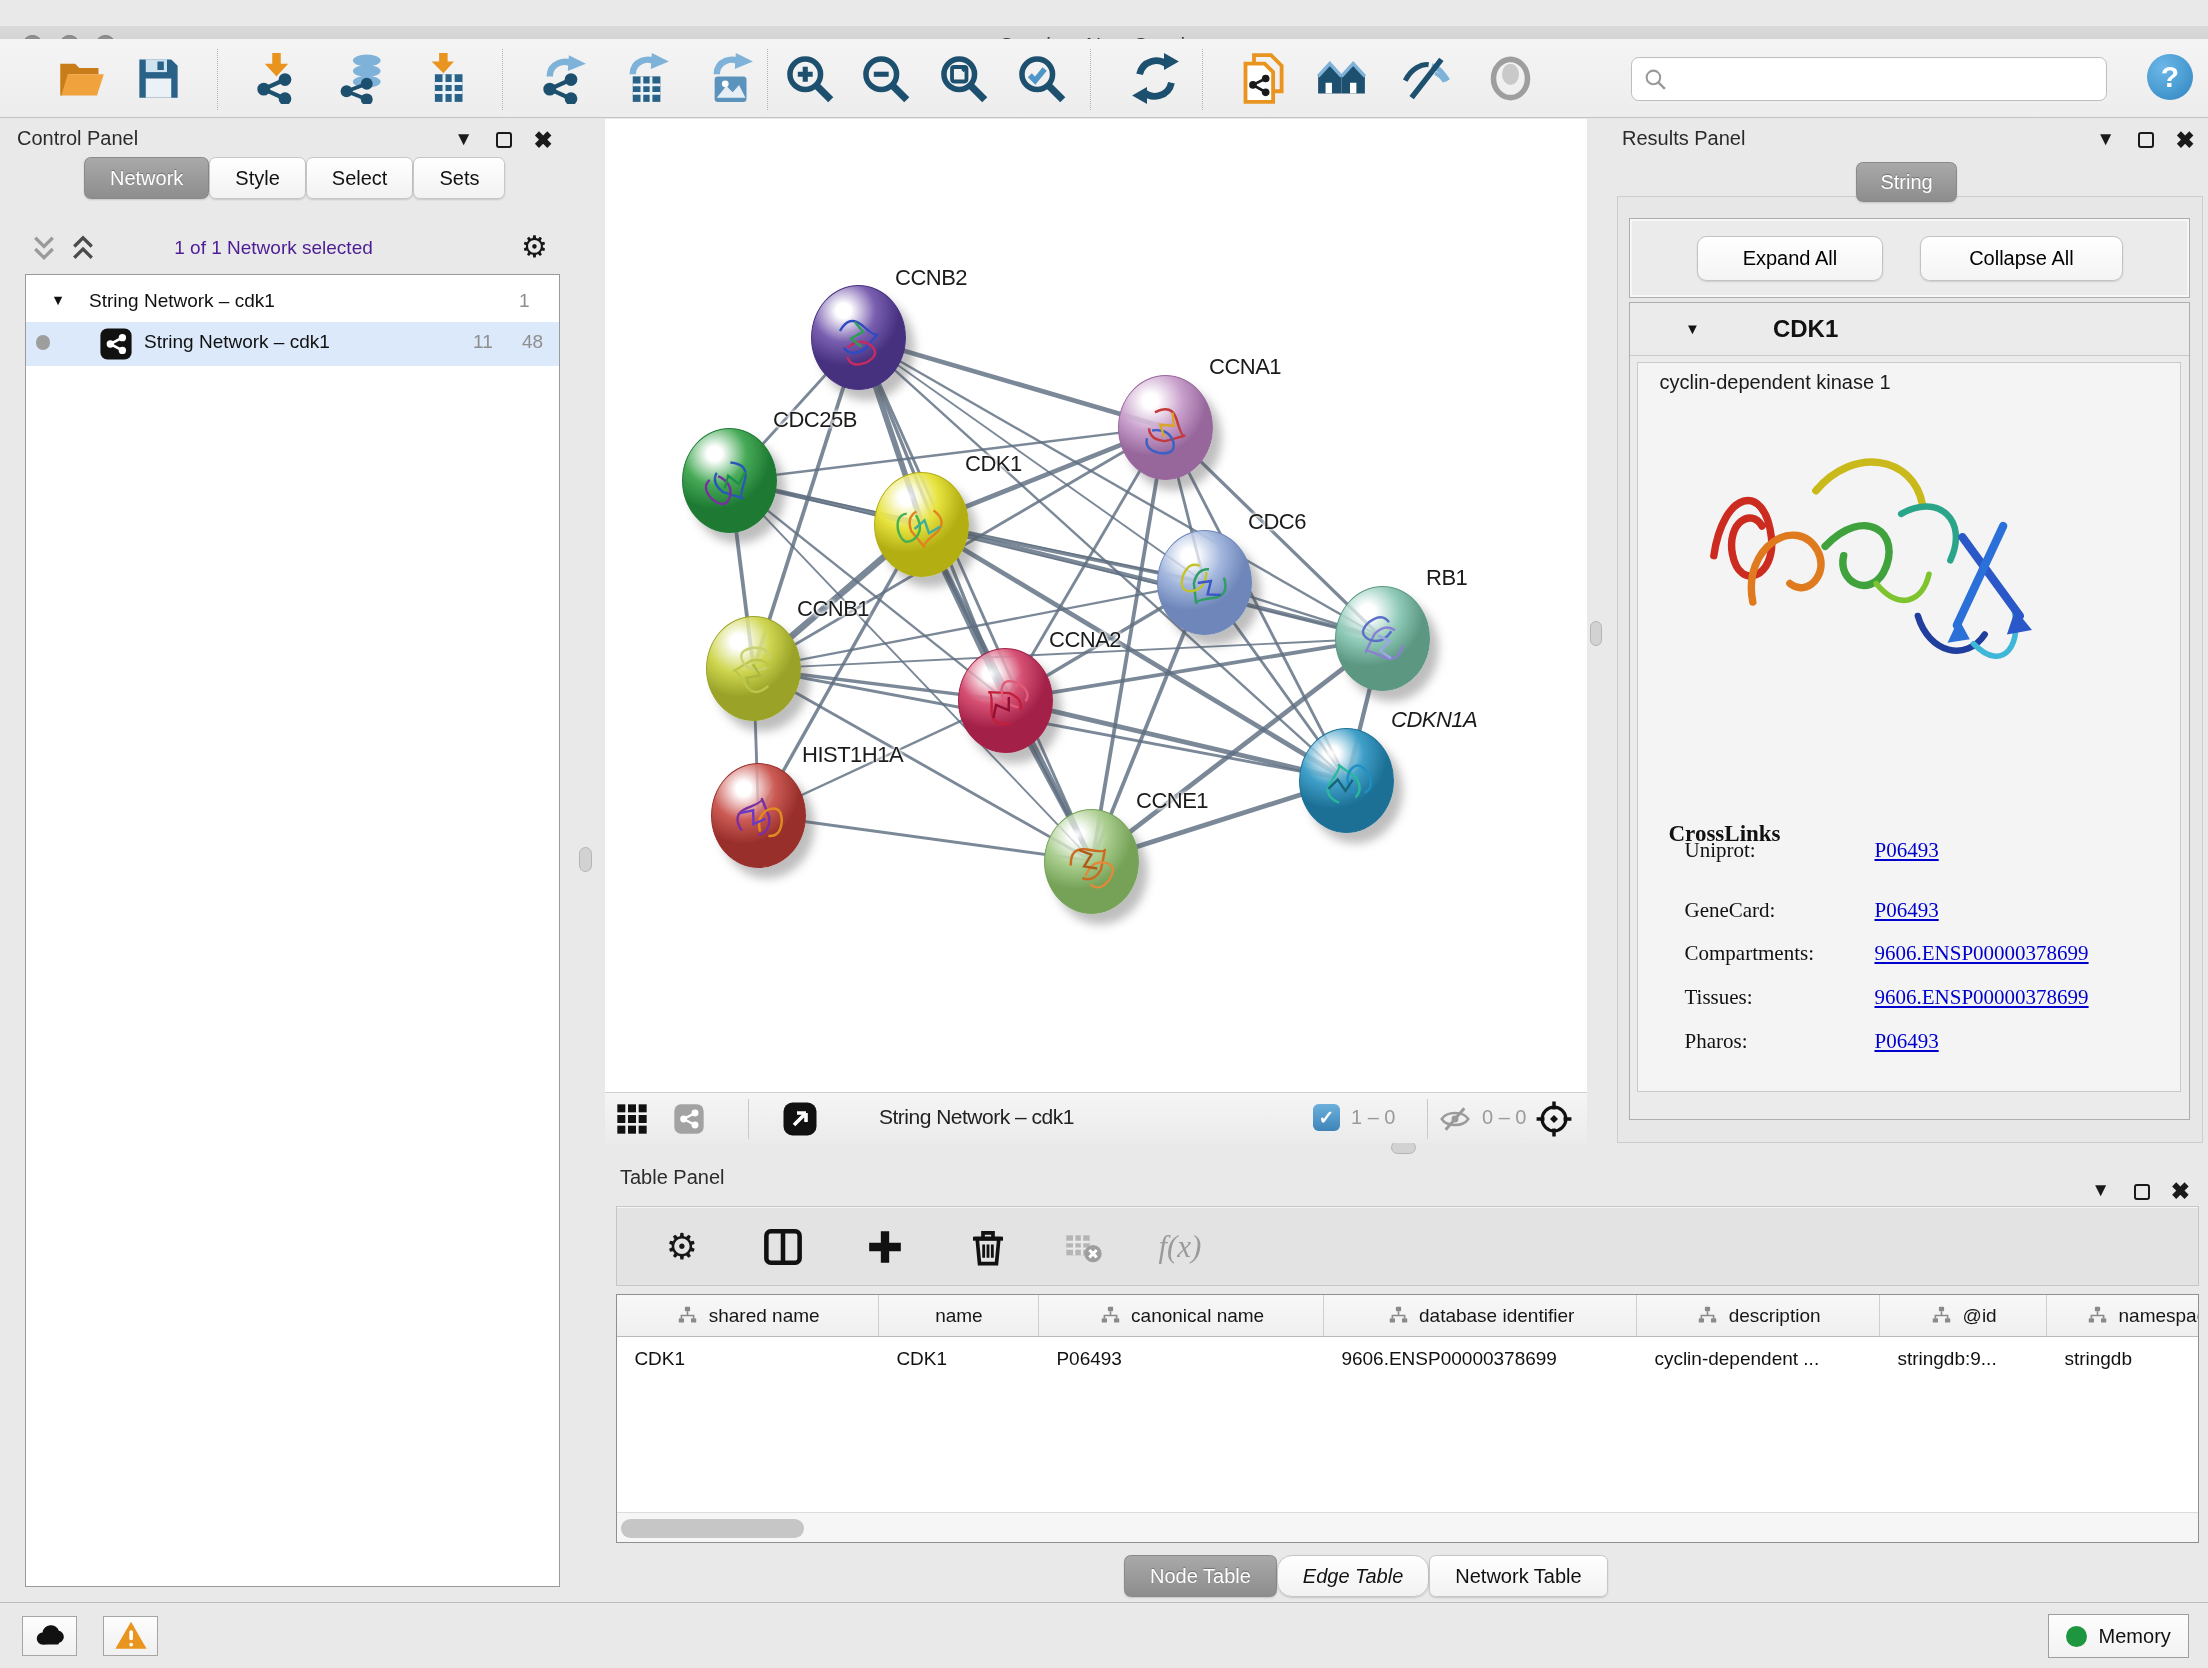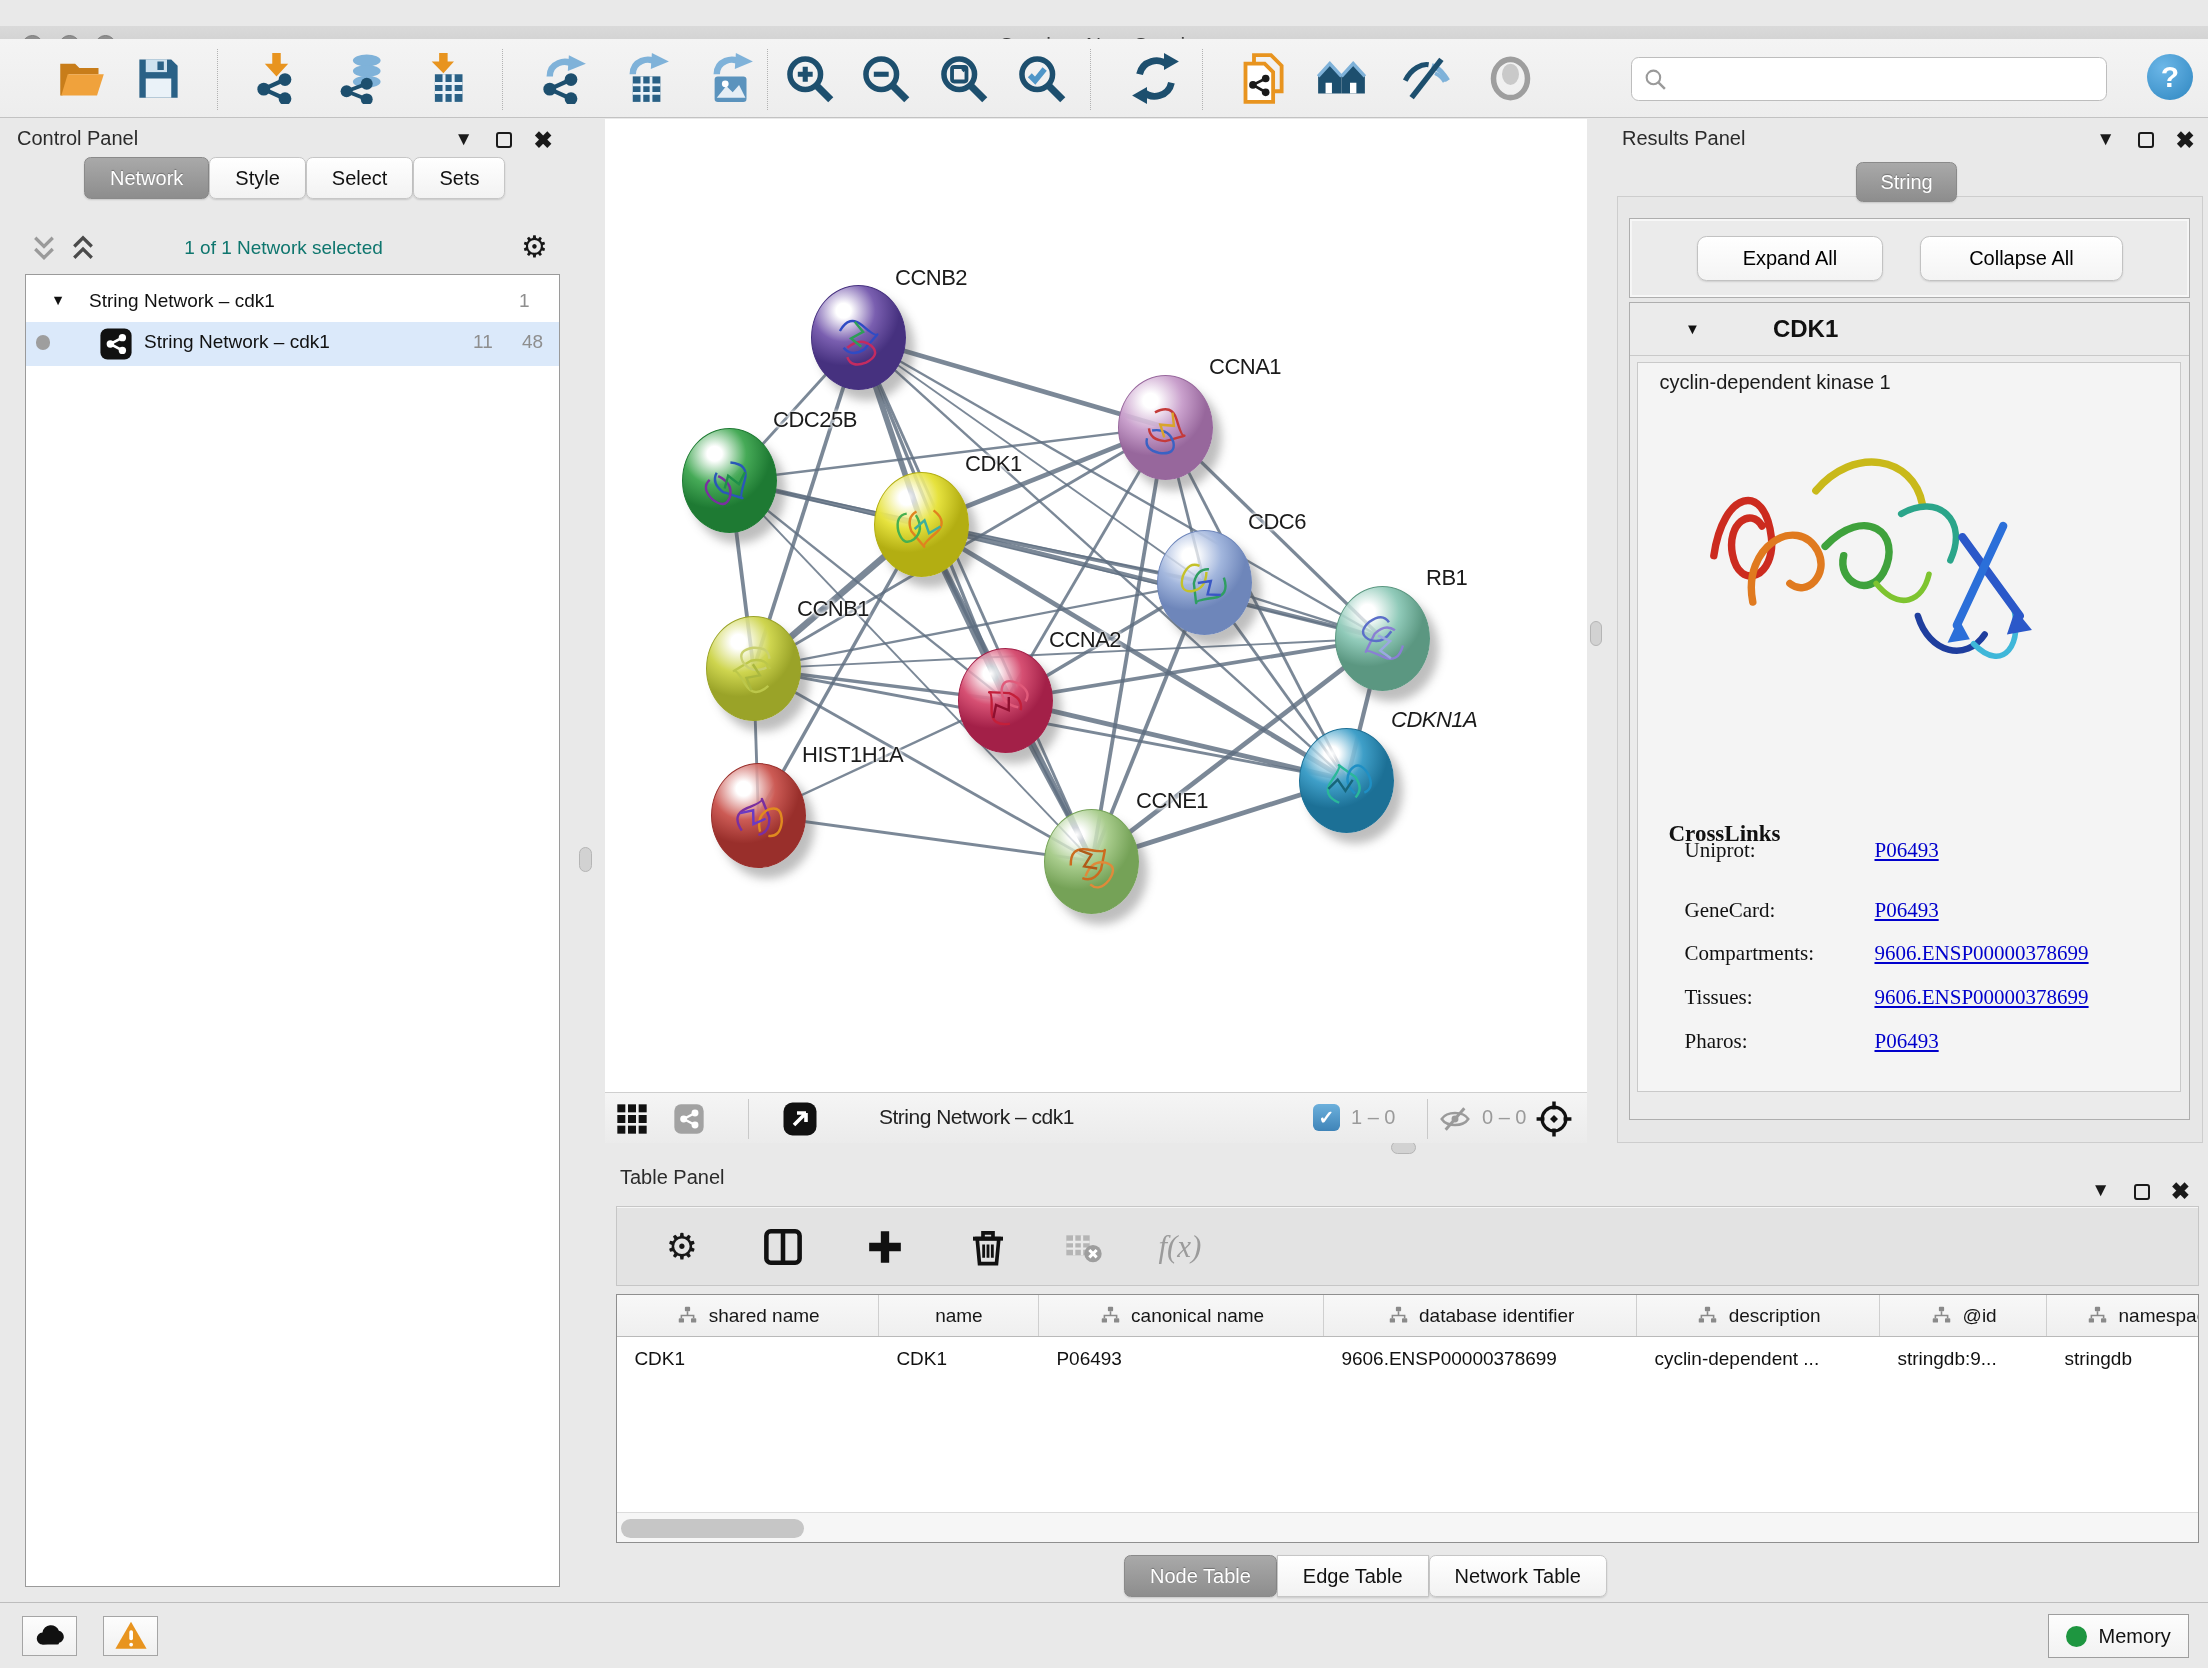--- a/index.html
+++ b/index.html
@@ -41,21 +41,21 @@
     border-radius:6.7px; color:#111; box-shadow:0 1px 1.9px rgba(0,0,0,.15); }
   .tab.active { background:linear-gradient(#a9a9a9,#8d8d8d); color:#fff; border-color:#8a8a8a;
     text-shadow:0 -1px 1px rgba(0,0,0,.3); }
 
   
   .control-panel { position:absolute; left:0; top:119px; width:566px; height:1483px; background:#e9e9e9; }
   .cp-title { position:absolute; left:17px; top:7.6px; }
   .cp-tabs { position:absolute; left:84px; top:38px; display:flex; }
   .cp-gearrow { position:absolute; left:0; top:107px; width:566px; height:46px; }
   .chevrons { position:absolute; top:7.6px; width:30px; height:30px; }
-  .cp-status { position:absolute; left:84px; top:11.4px; width:399px; text-align:center; font-size:19px; color:#0f766e; }
+  .cp-status { position:absolute; left:74px; top:11.4px; width:399px; text-align:center; font-size:19px; color:#4c1d95; }
   .gear-glyph { font-size:30px; color:#171717; line-height:1; }
   .tree-box { position:absolute; left:25px; top:155px; width:535px; height:1313px; background:#fff; border:1px solid #9a9a9a; }
   .tree-row1 { position:absolute; left:0; top:6.7px; width:100%; height:40px; }
   .tree-row2 { position:absolute; left:0; top:47px; width:100%; height:44px; background:#dbe9fa; }
   .tree-label { font-size:19px; color:#111; position:absolute; top:8.6px; }
   .tree-num { font-size:19px; color:#8e8e8e; position:absolute; top:8.6px; }
   .stringapp-ic { position:absolute; left:73px; top:4.8px; width:34px; height:34px; }
 
   
   .vstrip { position:absolute; background:#e9e9e9; }
@@ -756,21 +756,21 @@
           <div class="td" style="width: 243px;">cyclin-dependent ...</div>
           <div class="td" style="width: 167px;">stringdb:9...</div>
           <div class="td" style="width: 209px;">stringdb</div>
         </div>
       <div class="tbl-scroll">
         <div class="tbl-thumb"></div>
       </div>
     </div>
     <div class="tp-tabs" id="tp-tabs">
         <div class="tab active" style="border-radius: 6.7px;">Node Table</div>
-        <div class="tab" style="border-radius: 0;">Edge Table</div>
+        <div class="tab" style="border-radius: 15px; font-style: italic;">Edge Table</div>
         <div class="tab" style="border-radius: 6.7px;">Network Table</div>
       </div>
   </div>
 
   <div class="statusbar">
     <div class="sb-btn" style="left:22px">
       <svg width="34" height="34" viewBox="0 0 24 24">
           <path d="M7 18a4.2 4.2 0 01-.3-8.4A6 6 0 0118.3 8.3 4.4 4.4 0 0117.6 17z" fill="#111"></path>
           <rect x="6" y="15.4" width="12.4" height="2.6" rx="1.3" fill="#111"></rect>
         </svg>

